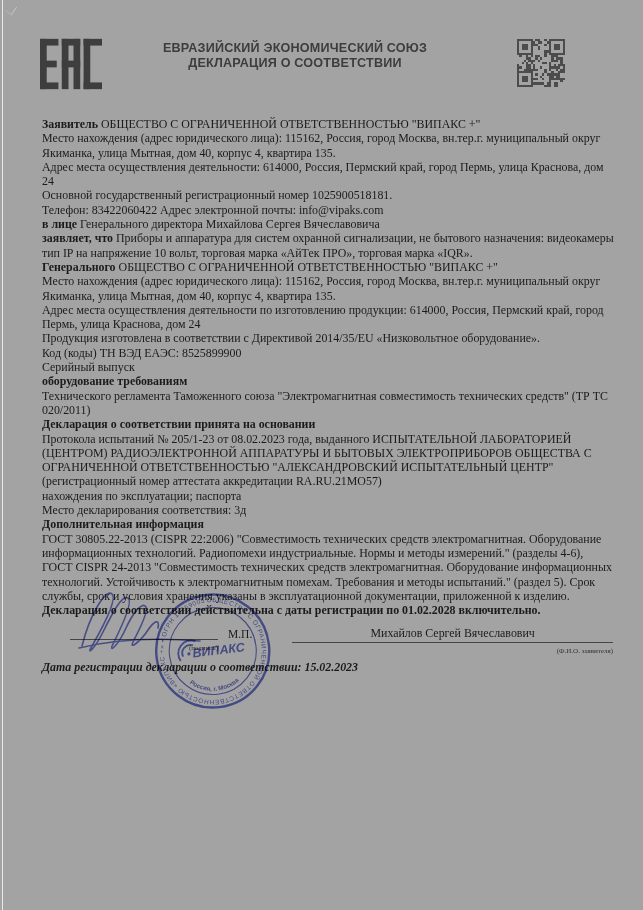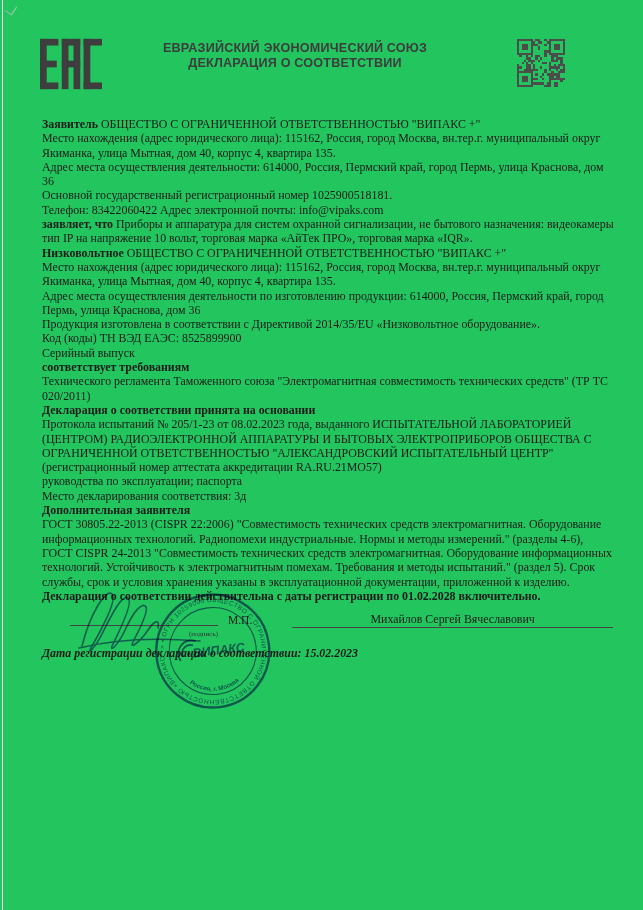--- a/index.html
+++ b/index.html
@@ -1,16 +1,16 @@
 <!DOCTYPE html>
 <html><head>
 <meta charset="utf-8">
 <style>
   html,body{margin:0;padding:0;background:#ffffff;}
-  .page{position:relative;width:643px;height:910px;background:#22c55e;overflow:hidden;
+  .page{position:relative;width:643px;height:910px;background:#a3a3a3;overflow:hidden;
         font-family:"Liberation Serif","DejaVu Serif",serif;color:#1b1b1b;}
   .scan-edge{position:absolute;left:2px;top:0;width:1px;height:910px;background:#e9e9e9;}
   .corner-mark{position:absolute;left:6px;top:5px;width:9px;height:7px;border-left:1.5px solid #b5b5b5;
         border-bottom:1.5px solid #c7c7c7;transform:rotate(-55deg);opacity:.8;}
   
   .eac{position:absolute;left:40px;top:38px;}
   .doc-title{position:absolute;left:130px;top:41px;width:330px;text-align:center;
         font-family:"Liberation Sans","DejaVu Sans",sans-serif;font-weight:bold;
         font-size:12.6px;line-height:15px;color:#3d3d3d;letter-spacing:.2px;}
   .qr{position:absolute;left:517px;top:38px;}
@@ -198,55 +198,57 @@
         <path d="M14 0h7v7h-7zM15 1v5h5v-5z" fill="#4c4c4c" fill-rule="evenodd"></path>
         <rect x="16" y="2" width="3" height="3" fill="#4c4c4c"></rect>
         <path d="M0 14h7v7h-7zM1 15v5h5v-5z" fill="#4c4c4c" fill-rule="evenodd"></path>
         <rect x="2" y="16" width="3" height="3" fill="#4c4c4c"></rect>
       </svg>
   </div>
 
   <div class="content">
     <p><b class="lead">Заявитель</b><span>ОБЩЕСТВО С ОГРАНИЧЕННОЙ ОТВЕТСТВЕННОСТЬЮ "ВИПАКС +"</span></p>
     <p>Место нахождения (адрес юридического лица): 115162, Россия, город Москва, вн.тер.г. муниципальный округ Якиманка, улица Мытная, дом 40, корпус 4, квартира 135.</p>
-    <p>Адрес места осуществления деятельности: 614000, Россия, Пермский край, город Пермь, улица Краснова, дом 36</p>
+    <p>Адрес места осуществления деятельности: 614000, Россия, Пермский край, город Пермь, улица Краснова, дом 24</p>
     <p>Основной государственный регистрационный номер 1025900518181.</p>
     <p>Телефон: 83422060422 Адрес электронной почты: info@vipaks.com</p>
+    <p><b class="lead">в лице</b><span>Генерального директора Михайлова Сергея Вячеславовича</span></p>
 
     <p class="mt4"><b class="lead">заявляет, что</b><span>Приборы и аппаратура для систем охранной сигнализации, не бытового назначения: видеокамеры тип IP на напряжение 10 вольт, торговая марка «АйТек ПРО», торговая марка «IQR».</span></p>
 
-    <p class="mt2"><b class="lead">Низковольтное</b><span>ОБЩЕСТВО С ОГРАНИЧЕННОЙ ОТВЕТСТВЕННОСТЬЮ "ВИПАКС +"</span></p>
+    <p class="mt2"><b class="lead">Генерального</b><span>ОБЩЕСТВО С ОГРАНИЧЕННОЙ ОТВЕТСТВЕННОСТЬЮ "ВИПАКС +"</span></p>
     <p>Место нахождения (адрес юридического лица): 115162, Россия, город Москва, вн.тер.г. муниципальный округ Якиманка, улица Мытная, дом 40, корпус 4, квартира 135.</p>
-    <p>Адрес места осуществления деятельности по изготовлению продукции: 614000, Россия, Пермский край, город Пермь, улица Краснова, дом 36</p>
+    <p>Адрес места осуществления деятельности по изготовлению продукции: 614000, Россия, Пермский край, город Пермь, улица Краснова, дом 24</p>
     <p class="mt4">Продукция изготовлена в соответствии с Директивой 2014/35/EU «Низковольтное оборудование».</p>
     <p class="mt5">Код (коды) ТН ВЭД ЕАЭС: 8525899900</p>
     <p class="mt4">Серийный выпуск</p>
 
-    <p class="mt5 bold">соответствует требованиям</p>
+    <p class="mt5 bold">оборудование требованиям</p>
     <p>Технического регламента Таможенного союза "Электромагнитная совместимость технических средств" (ТР ТС 020/2011)</p>
 
     <p class="mt6 bold">Декларация о соответствии принята на основании</p>
     <p>Протокола испытаний № 205/1-23 от 08.02.2023 года, выданного ИСПЫТАТЕЛЬНОЙ ЛАБОРАТОРИЕЙ (ЦЕНТРОМ) РАДИОЭЛЕКТРОННОЙ АППАРАТУРЫ И БЫТОВЫХ ЭЛЕКТРОПРИБОРОВ ОБЩЕСТВА С ОГРАНИЧЕННОЙ ОТВЕТСТВЕННОСТЬЮ "АЛЕКСАНДРОВСКИЙ ИСПЫТАТЕЛЬНЫЙ ЦЕНТР" (регистрационный номер аттестата аккредитации RA.RU.21MO57)</p>
-    <p>руководства по эксплуатации; паспорта</p>
+    <p>нахождения по эксплуатации; паспорта</p>
     <p>Место декларирования соответствия: 3д</p>
 
-    <p class="mt6 bold">Дополнительная заявителя</p>
+    <p class="mt6 bold">Дополнительная информация</p>
     <p>ГОСТ 30805.22-2013 (CISPR 22:2006) "Совместимость технических средств электромагнитная. Оборудование информационных технологий. Радиопомехи индустриальные. Нормы и методы измерений." (разделы 4-6), ГОСТ CISPR 24-2013 "Совместимость технических средств электромагнитная. Оборудование информационных технологий. Устойчивость к электромагнитным помехам. Требования и методы испытаний." (раздел 5). Срок службы, срок и условия хранения указаны в эксплуатационной документации, приложенной к изделию.</p>
 
     <p class="mt14 bold nowrap">Декларация о соответствии действительна с даты регистрации по 01.02.2028 включительно.</p>
 
     <div class="sig-row">
       <div class="sig-left">
         <div class="sig-line"></div>
         <div class="sig-caption">(подпись)</div>
       </div>
       <div class="sig-mp">М.П.</div>
       <div class="sig-right">
         <div class="sig-name">Михайлов Сергей Вячеславович</div>
         <div class="sig-line"></div>
+        <div class="sig-caption">(Ф.И.О. заявителя)</div>
       </div>
     </div>
 
     <p class="mt8 footer-line"><span class="lead">Дата регистрации декларации о соответствии:</span><span>15.02.2023</span></p>
   </div>
 
   <div class="autograph">
     <svg width="132" height="88" viewBox="0 0 132 88">
       <g fill="none" stroke="#4a55c2" stroke-width="1.6" stroke-linecap="round" opacity="0.78">
         <path d="M 6 64 C 14 32 30 6 36 12 C 42 18 24 50 16 64 C 10 74 18 68 27 50 C 36 32 46 12 52 16 C 58 20 43 50 37 62 C 32 72 42 64 50 46 C 57 31 66 19 70 25 C 73 30 61 52 57 60 C 53 68 64 60 72 48 C 78 39 84 36 82 46"></path>

